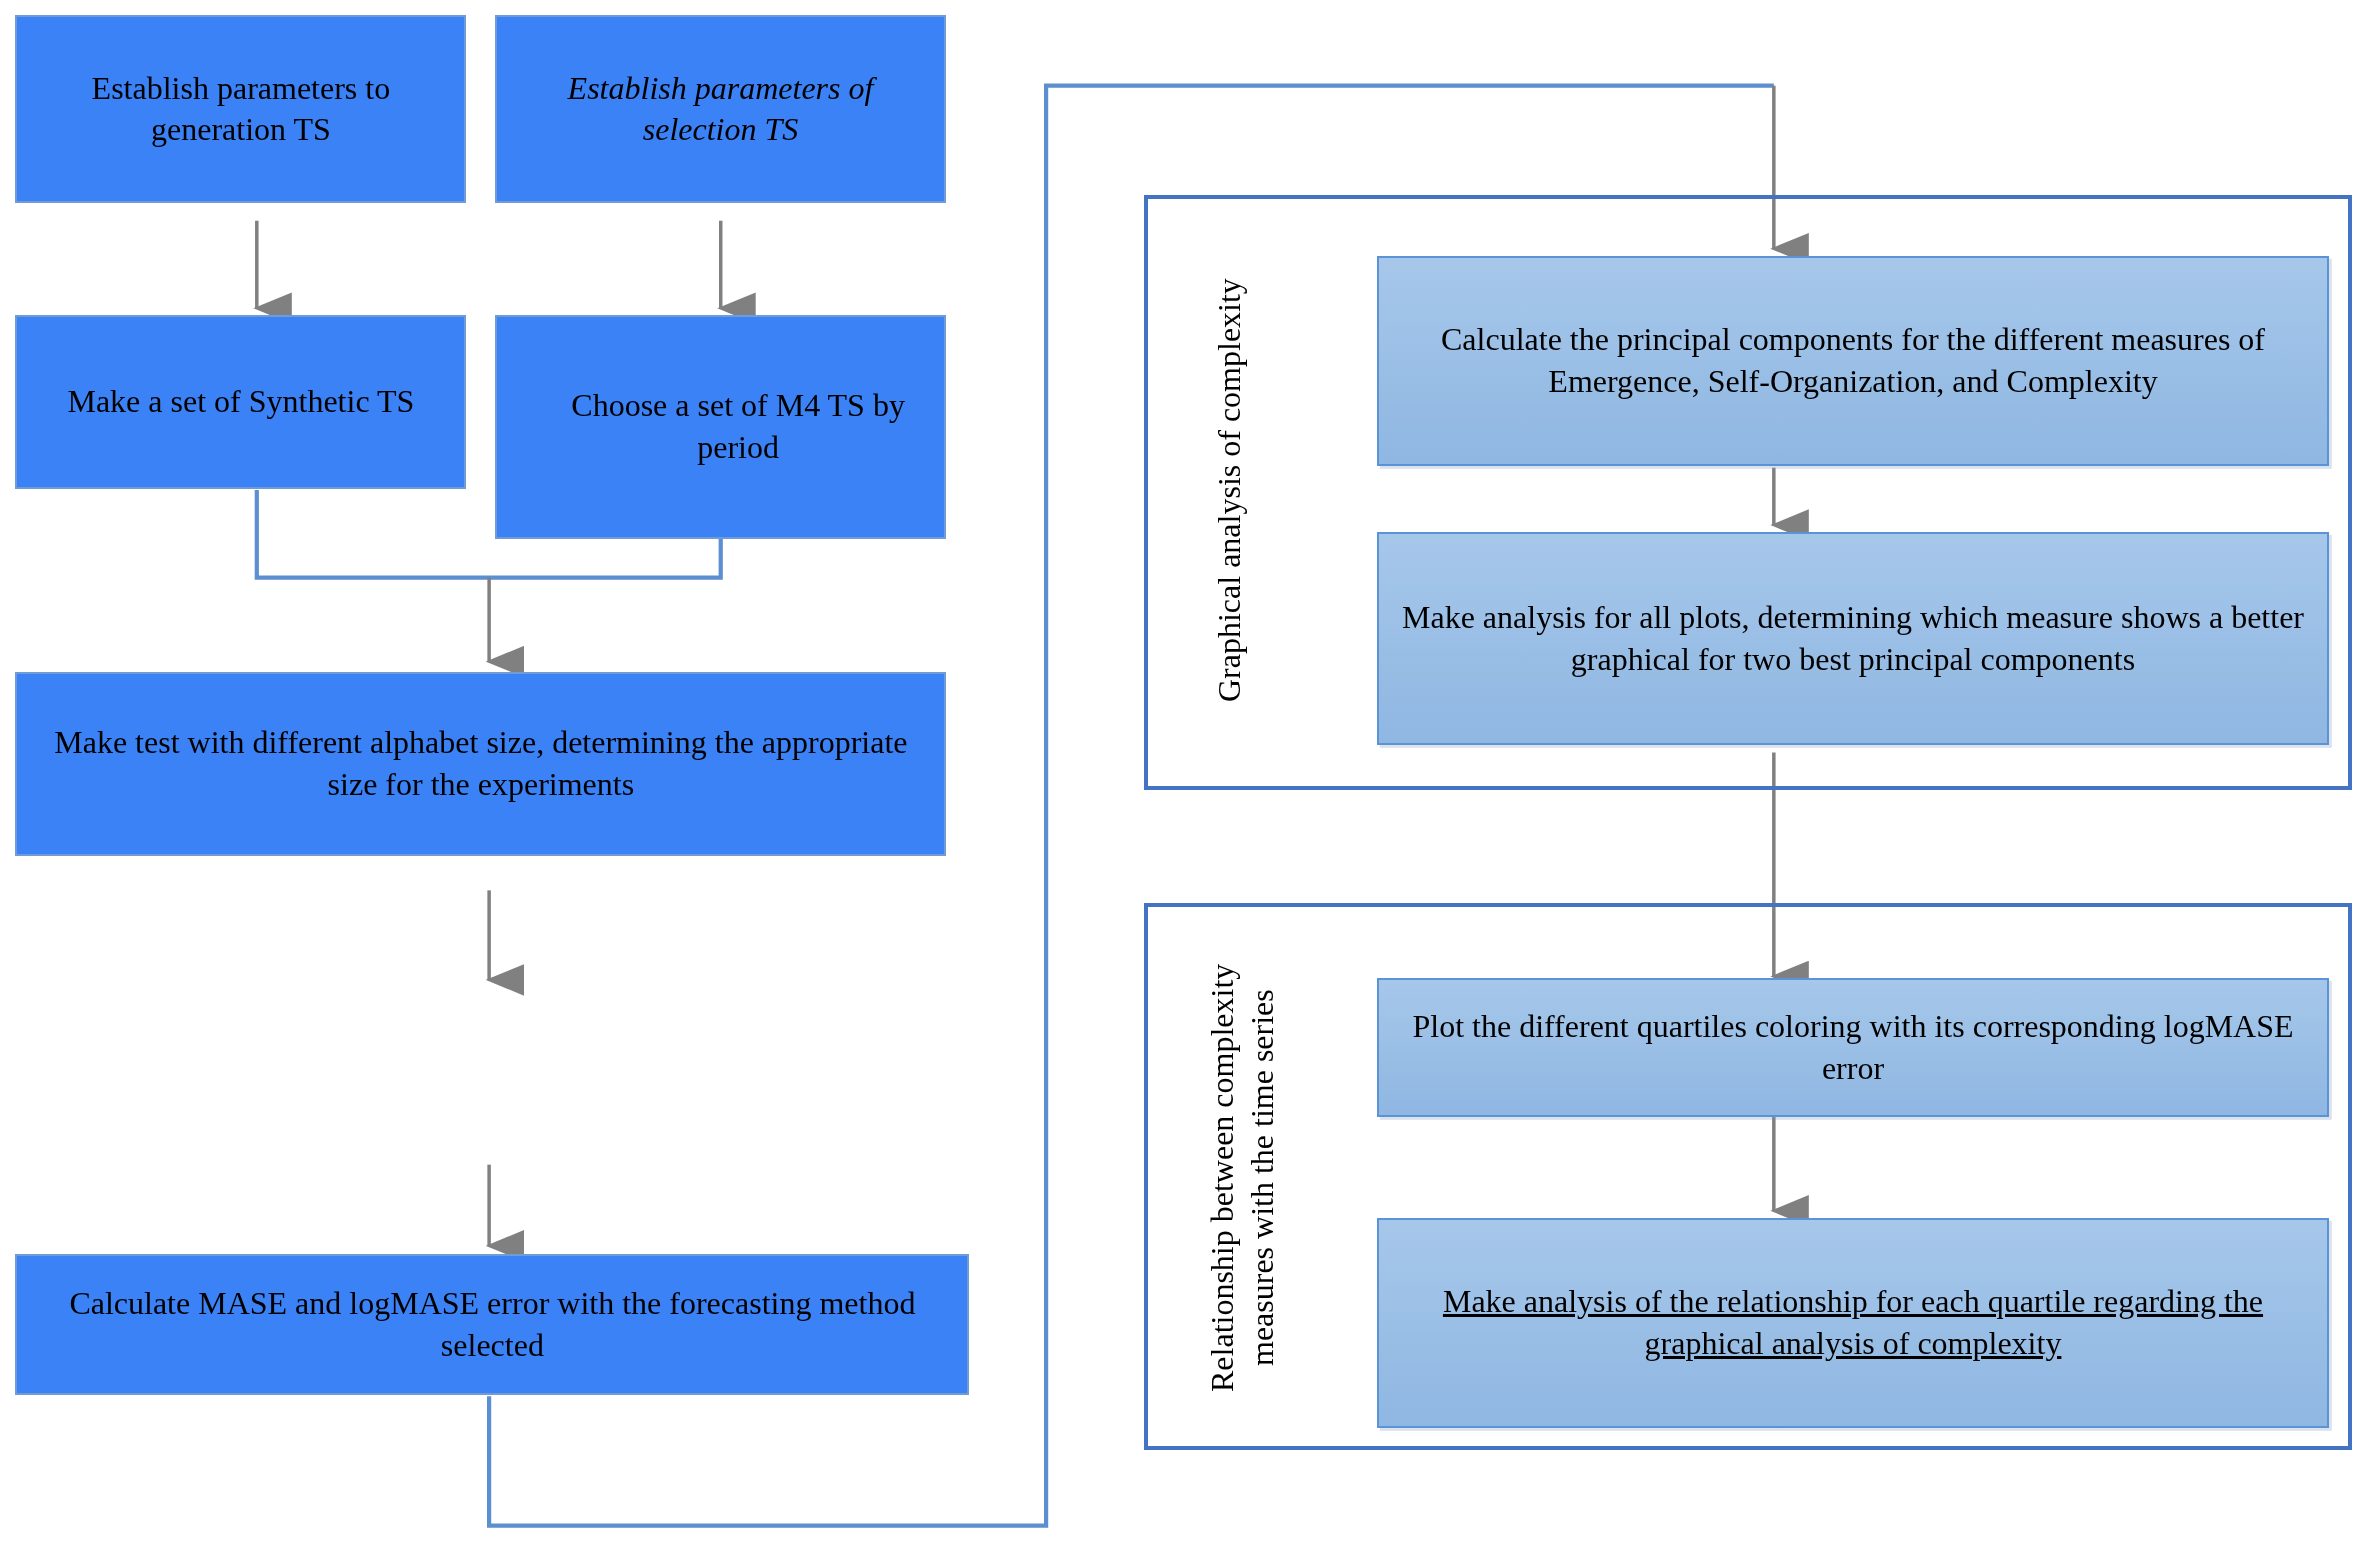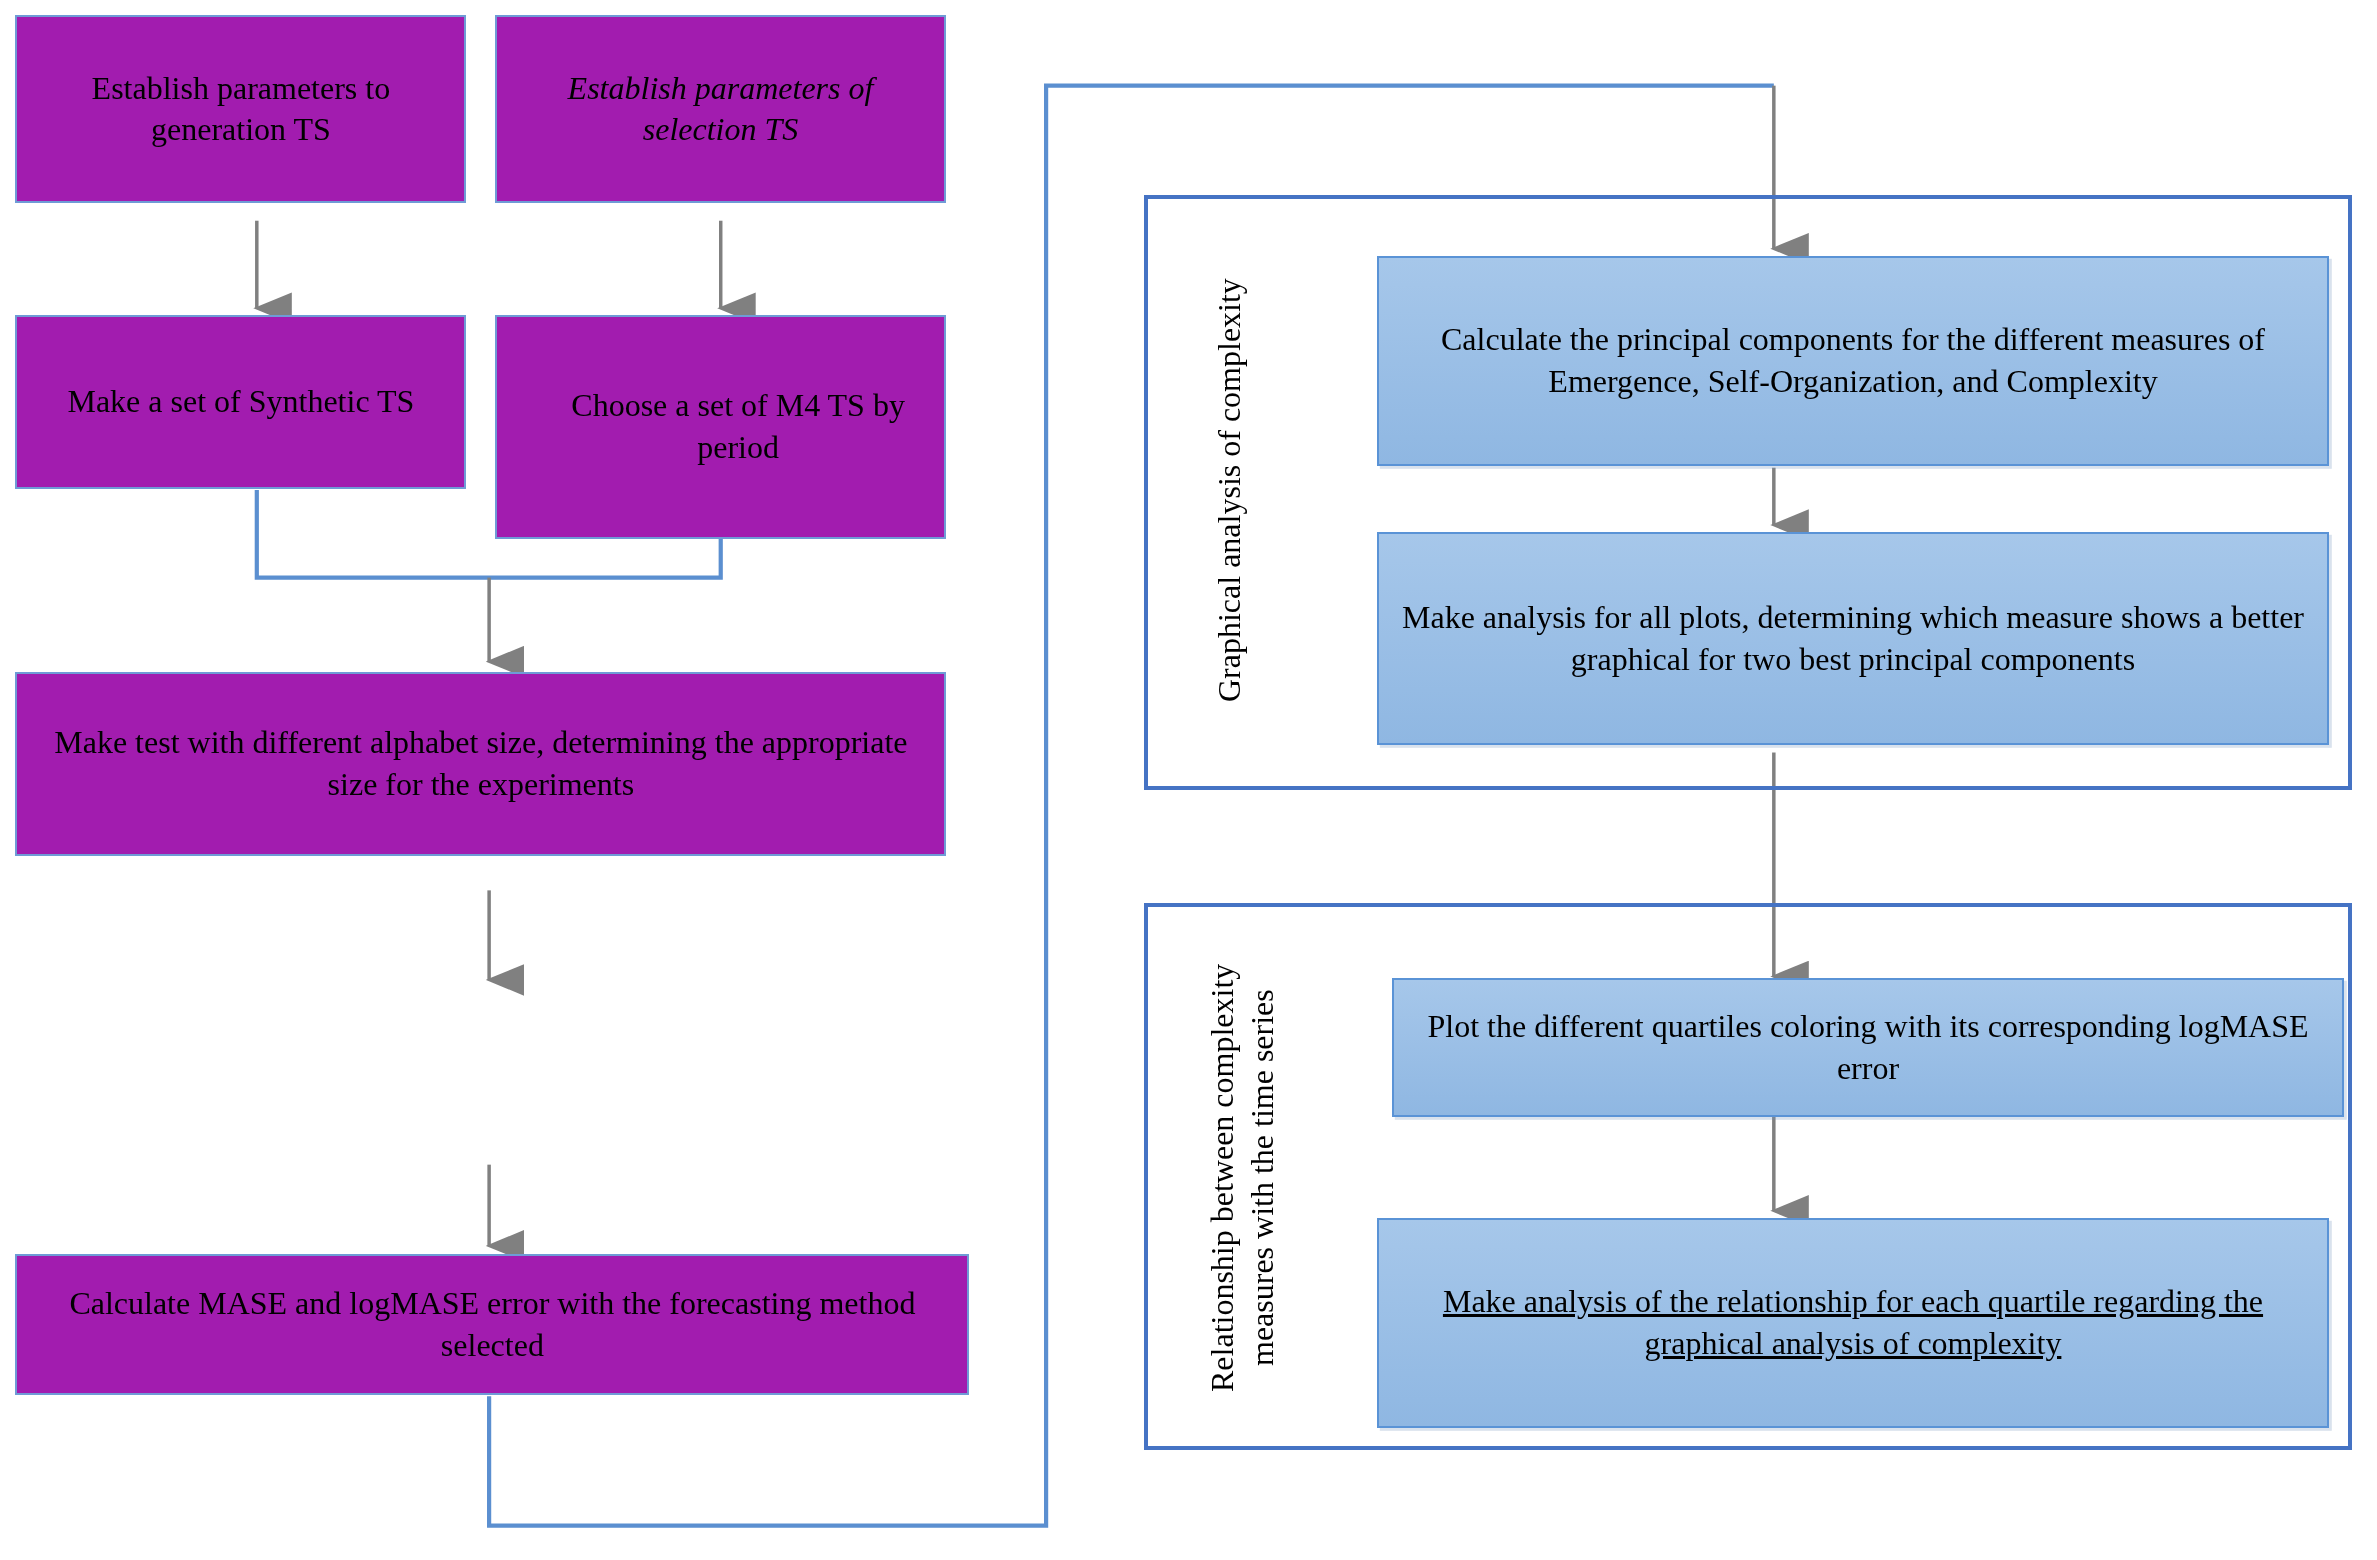--- a/index.html
+++ b/index.html
@@ -14,21 +14,21 @@
     position:absolute;
     box-sizing:border-box;
     display:flex;align-items:center;justify-content:center;
     text-align:center;
     color:#000000;
     line-height:1.30;
     padding:4.2px 9.8px;
   }
   
   .node.pale{
-    background:#a21caf;
+    background:#3b82f6;
     border:2.1px solid #6f9bd6;
     font-size:32px;
   }
   
   .node.blue{
     background:#9cc0e6;
     background:linear-gradient(180deg,#a6c7ea 0%,#8fb7e2 100%);
     border:2.1px solid #5a93d6;
     font-size:32px;
     box-shadow:2.8px 2.8px 0 rgba(120,150,190,0.28);
@@ -104,18 +104,18 @@
   <div class="vlabel" style="left:1170px; top:210px; width:119px; height:560px;">Graphical analysis of complexity</div>
 
   <div class="node blue" style="left:1377px; top:256px; width:952px; height:210px;">Calculate the principal components for the different measures of Emergence, Self-Organization, and Complexity</div>
 
   <div class="node blue" style="left:1377px; top:532px; width:952px; height:213px;">Make analysis for all plots, determining which measure shows a better graphical for two best principal components</div>
 
   <div class="group" style="left:1144px; top:903px; width:1208px; height:547px;"></div>
 
   <div class="vlabel" style="left:1162px; top:917px; width:161px; height:521px;">Relationship between complexity measures with the time series</div>
 
-  <div class="node blue" style="left:1377px; top:978px; width:952px; height:139px;margin-left:15px;">Plot the different quartiles coloring with its corresponding logMASE error</div>
+  <div class="node blue" style="left:1377px; top:978px; width:952px; height:139px;">Plot the different quartiles coloring with its corresponding logMASE error</div>
 
   <div class="node blue" style="left:1377px; top:1218px; width:952px; height:210px;text-decoration:underline;">Make analysis of the relationship for each quartile regarding the graphical analysis of complexity</div>
 
 </div>
 
 
 </body></html>

